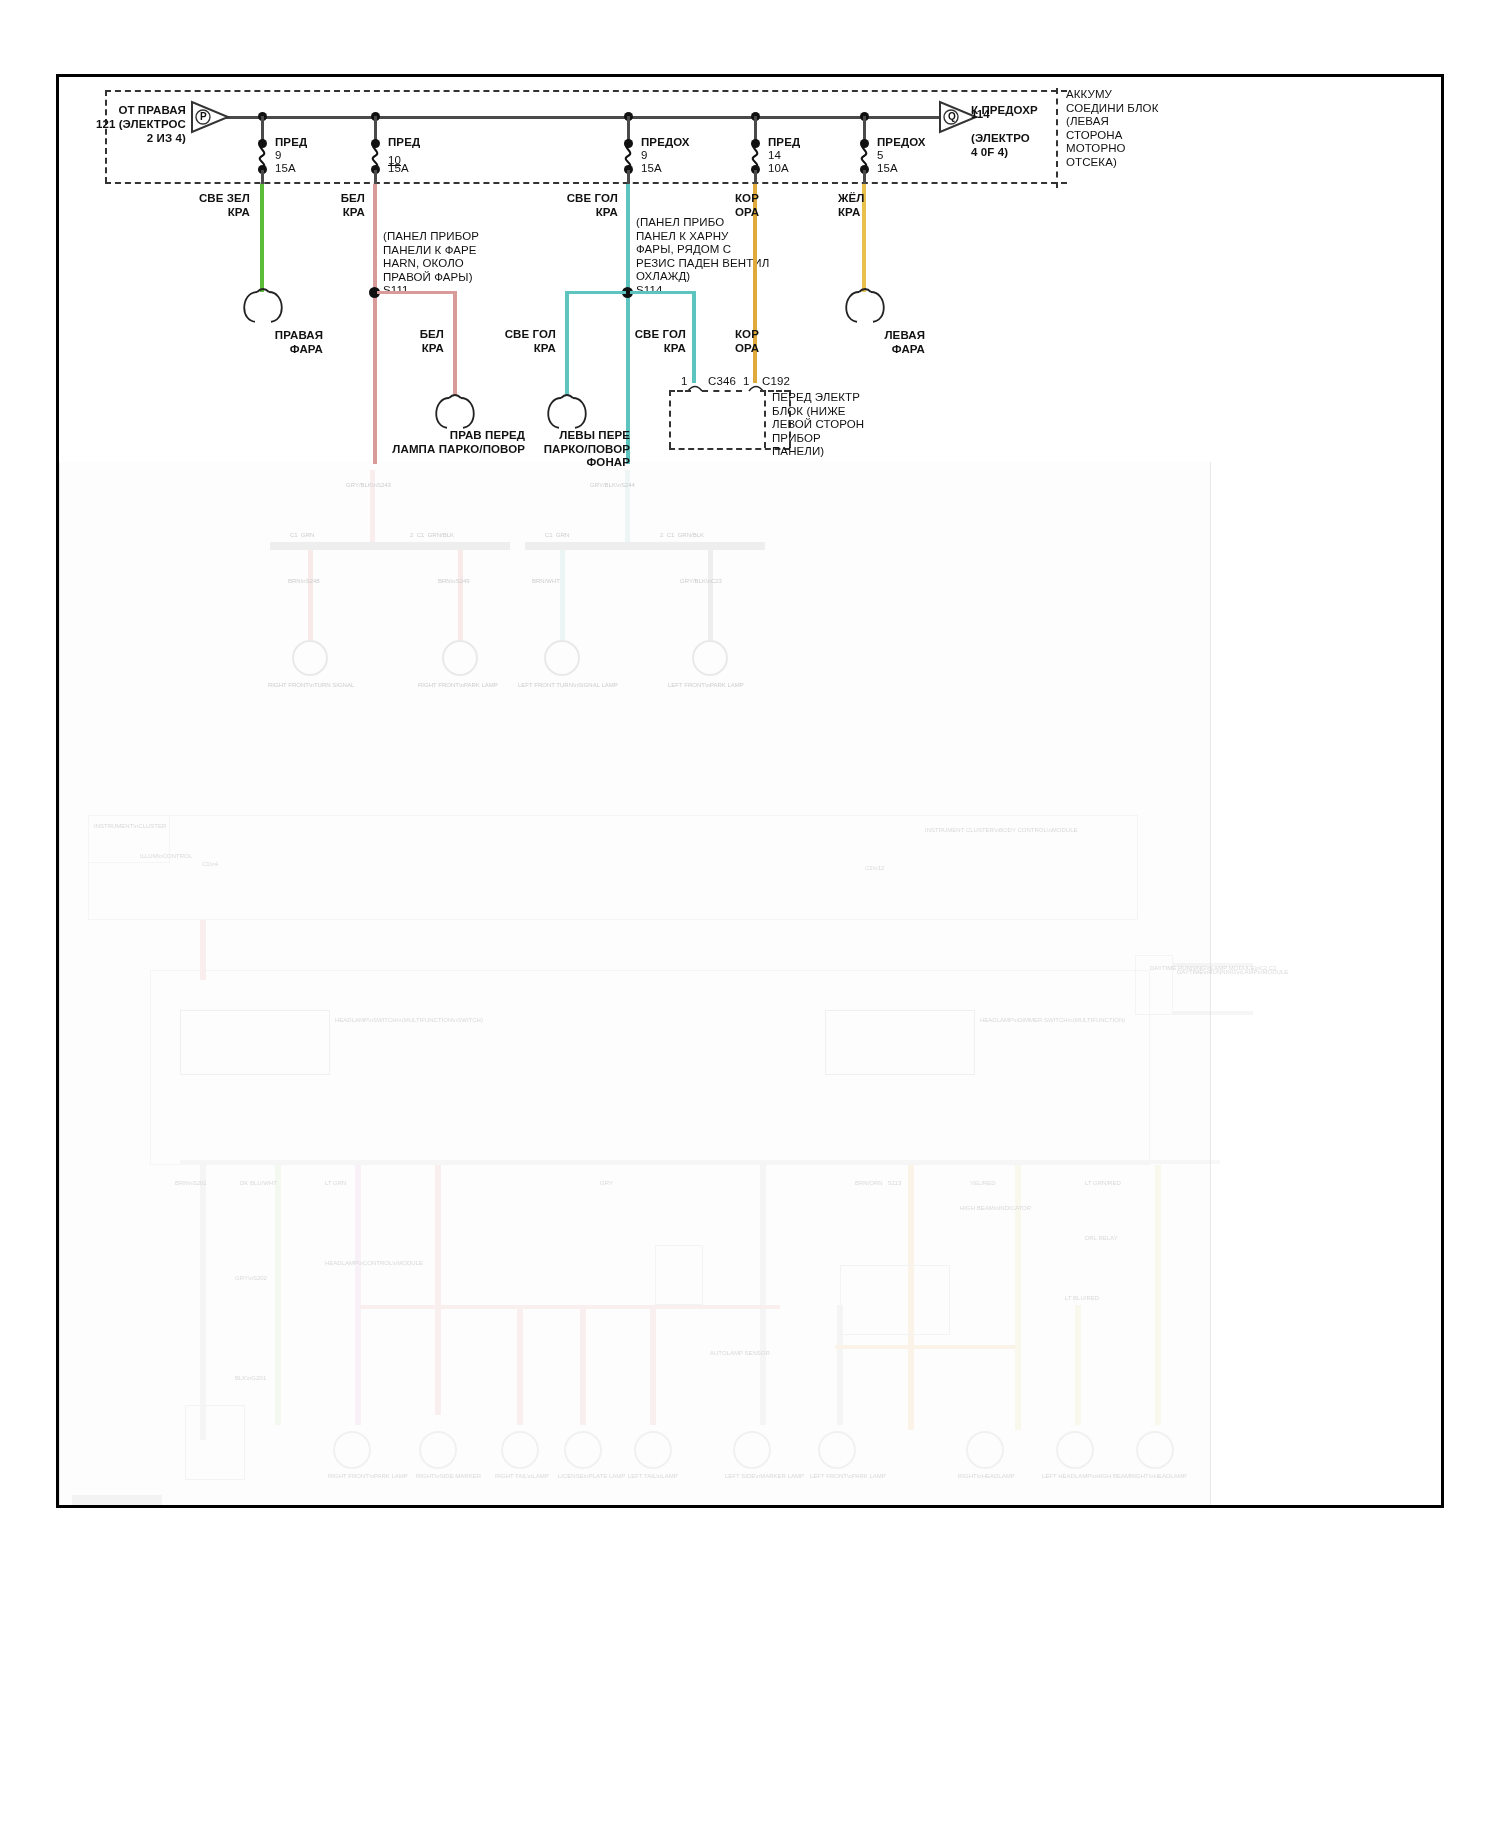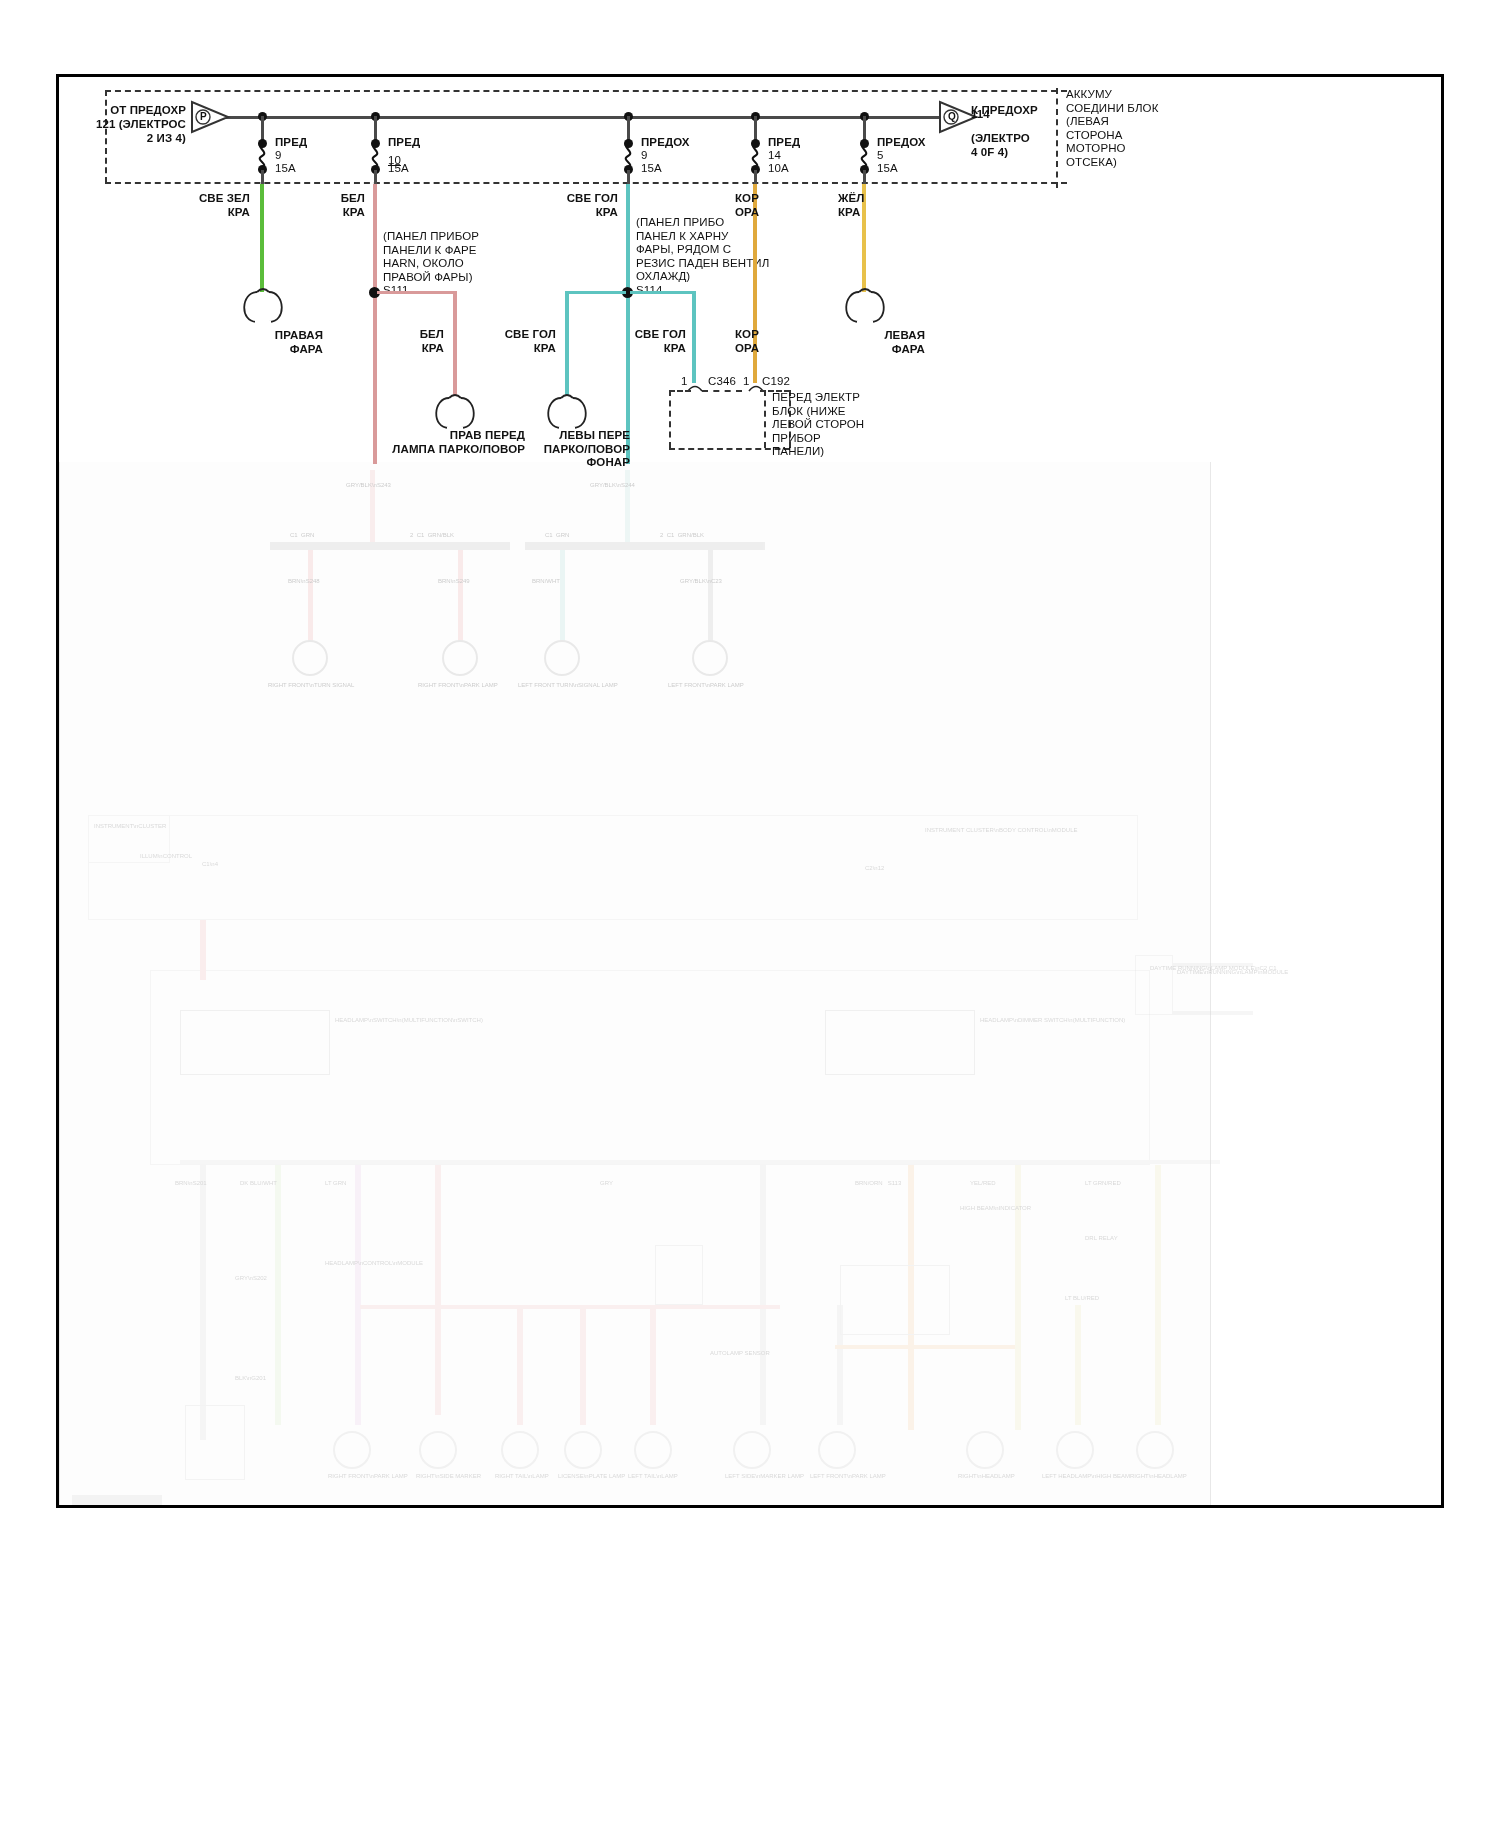--- a/index.html
+++ b/index.html
@@ -82,21 +82,21 @@
 
   <div class="w wh blk" style="left:224px;top:116px;width:722px;"></div>
 
   <div class="abs" style="left:190px;top:100px;">
     <svg width="40" height="34" viewBox="0 0 40 34">
       <polygon points="2,2 2,32 38,17" fill="#ffffff" stroke="#333" stroke-width="2"></polygon>
       <circle cx="13" cy="17" r="7" fill="#ffffff" stroke="#333" stroke-width="1.4"></circle>
     </svg>
   </div>
   <div class="txt b" style="left:200px;top:110px;font-size:10px;">P</div>
-  <div class="txt b r" style="left:0px;top:104px;width:186px;">ОТ ПРЕДОХР</div>
+  <div class="txt b r" style="left:0px;top:104px;width:186px;">ОТ ПРАВАЯ</div>
   <div class="txt b r" style="left:0px;top:118px;width:186px;">121 (ЭЛЕКТРОС</div>
   <div class="txt b r" style="left:0px;top:132px;width:186px;">2 ИЗ 4)</div>
 
   <div class="abs" style="left:938px;top:100px;">
     <svg width="40" height="34" viewBox="0 0 40 34">
       <polygon points="2,2 2,32 38,17" fill="#ffffff" stroke="#333" stroke-width="2"></polygon>
       <circle cx="13" cy="17" r="7" fill="#ffffff" stroke="#333" stroke-width="1.4"></circle>
     </svg>
   </div>
   <div class="txt b" style="left:948px;top:110px;font-size:10px;">Q</div>

